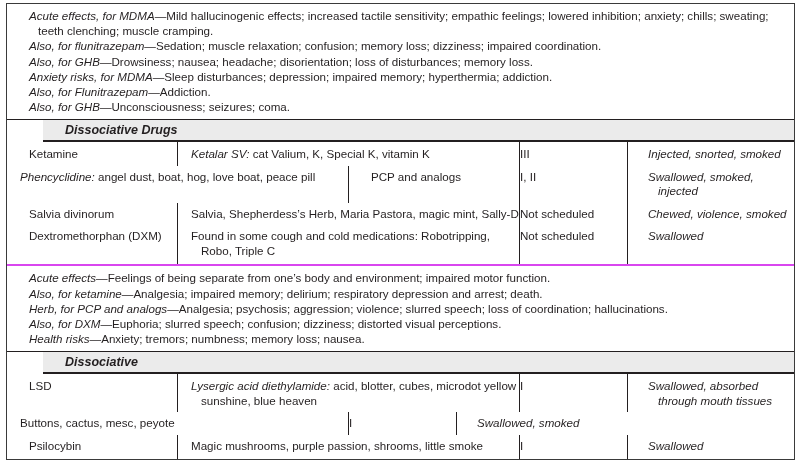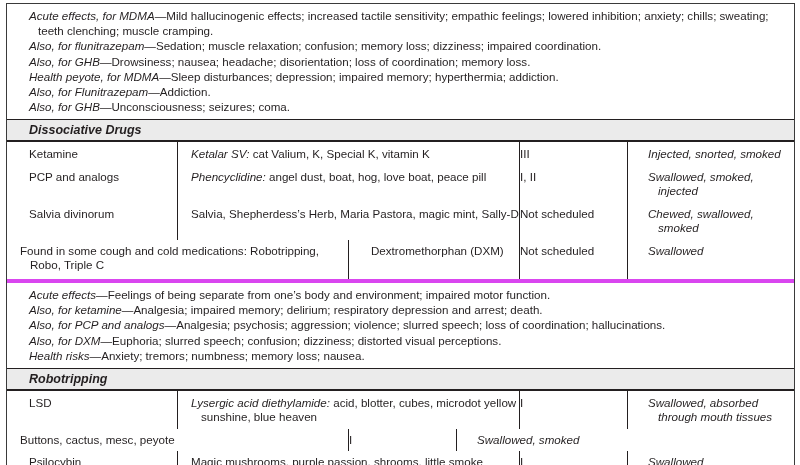--- a/index.html
+++ b/index.html
@@ -3,22 +3,22 @@
 <meta charset="utf-8">
 <style>
   html, body { margin:0; padding:0; background:#ffffff; }
   body { width:800px; height:465px; overflow:hidden; position:relative;
          font-family:"Liberation Sans", sans-serif; font-size:11.6px; color:#231f20; }
   .tbl { position:absolute; left:6px; top:3px; width:787px; border:1px solid #3a3a3a; border-bottom:1px solid #3a3a3a; }
   .notes { padding:4px 0 5px 22px; line-height:15.2px; border-bottom:1px solid #231f20; }
   .note-line { text-indent:-9px; padding-left:9px; }
   .note-line i { font-style:italic;text-align:right; }
   .section-head { background:#ebebeb; height:20px; line-height:20px; padding-left:22px;
-                  font-weight:bold; font-style:italic; font-size:12.5px; border-bottom:2px solid #231f20; }
-  .rows { position:relative; border-bottom:4px solid #d946ef; }
+                  font-weight:bold; font-style:italic; font-size:12.5px; border-bottom:2px solid #231f20;margin-left:36px; }
+  .rows { position:relative; border-bottom:2px solid #d946ef; }
   .row { display:flex; line-height:14.5px; }
   .c1 { width:138px; padding-left:22px; flex:none; border-right:1px solid #231f20; }
   .c2 { width:318px; padding-left:13px; flex:none; border-right:1px solid #231f20; }
   .c3 { width:107px; text-align:left; flex:none; border-right:1px solid #231f20; }
   .c4 { flex:1; padding-left:20px; }
   .cell { padding-top:4px; padding-bottom:4px; }
   .hang { text-indent:-10px; padding-left:10px; }
   .c1.hang { padding-left:32px; }
   .c2.hang { padding-left:23px; }
   .c4.hang { padding-left:30px;font-style:italic; }
@@ -27,62 +27,62 @@
   i.tn { font-style:italic; }
 </style>
 </head>
 <body>
 
 <div class="tbl">
 
   <div class="notes" id="notes-0">
       <div class="note-line"><i>Acute effects, for MDMA</i><span>—</span><span>Mild hallucinogenic effects; increased tactile sensitivity; empathic feelings; lowered inhibition; anxiety; chills; sweating; teeth clenching; muscle cramping.</span></div>
       <div class="note-line"><i>Also, for flunitrazepam</i><span>—</span><span>Sedation; muscle relaxation; confusion; memory loss; dizziness; impaired coordination.</span></div>
-      <div class="note-line"><i>Also, for GHB</i><span>—</span><span>Drowsiness; nausea; headache; disorientation; loss of coordination; memory loss.</span></div>
-      <div class="note-line"><i>Health peyote, for MDMA</i><span>—</span><span>Sleep disturbances; depression; impaired memory; hyperthermia; addiction.</span></div>
+      <div class="note-line"><i>Also, for GHB</i><span>—</span><span>Drowsiness; nausea; headache; disorientation; loss of disturbances; memory loss.</span></div>
+      <div class="note-line"><i>Anxiety risks, for MDMA</i><span>—</span><span>Sleep disturbances; depression; impaired memory; hyperthermia; addiction.</span></div>
       <div class="note-line"><i>Also, for Flunitrazepam</i><span>—</span><span>Addiction.</span></div>
       <div class="note-line"><i>Also, for GHB</i><span>—</span><span>Unconsciousness; seizures; coma.</span></div>
     </div>
 
   <div class="section-head">Dissociative Drugs</div>
   <div class="rows" id="rows-0">
       <div class="row">
         <div class="cell c1 hang">Ketamine</div>
         <div class="cell c2 hang"><i class="tn">Ketalar SV:</i><span> cat Valium, K, Special K, vitamin K</span></div>
         <div class="cell c3">III</div>
         <div class="cell c4 hang">Injected, snorted, smoked</div>
       </div>
       <div class="row">
+        <div class="cell c2 hang"><i class="tn">Phencyclidine:</i><span> angel dust, boat, hog, love boat, peace pill</span></div>
         <div class="cell c1 hang">PCP and analogs</div>
-        <div class="cell c2 hang"><i class="tn">Phencyclidine:</i><span> angel dust, boat, hog, love boat, peace pill</span></div>
         <div class="cell c3">I, II</div>
         <div class="cell c4 hang">Swallowed, smoked, injected</div>
       </div>
       <div class="row">
         <div class="cell c1 hang">Salvia divinorum</div>
         <div class="cell c2 hang"><i class="tn"></i><span>Salvia, Shepherdess’s Herb, Maria Pastora, magic mint, Sally-D</span></div>
         <div class="cell c3">Not scheduled</div>
-        <div class="cell c4 hang">Chewed, swallowed, smoked</div>
+        <div class="cell c4 hang">Chewed, violence, smoked</div>
       </div>
       <div class="row">
+        <div class="cell c1 hang">Dextromethorphan (DXM)</div>
         <div class="cell c2 hang"><i class="tn"></i><span>Found in some cough and cold medications: Robotripping, Robo, Triple C</span></div>
-        <div class="cell c1 hang">Dextromethorphan (DXM)</div>
         <div class="cell c3">Not scheduled</div>
         <div class="cell c4 hang">Swallowed</div>
       </div>
     </div>
   <div class="notes" id="notes-1">
       <div class="note-line"><i>Acute effects</i><span>—</span><span>Feelings of being separate from one’s body and environment; impaired motor function.</span></div>
       <div class="note-line"><i>Also, for ketamine</i><span>—</span><span>Analgesia; impaired memory; delirium; respiratory depression and arrest; death.</span></div>
-      <div class="note-line"><i>Also, for PCP and analogs</i><span>—</span><span>Analgesia; psychosis; aggression; violence; slurred speech; loss of coordination; hallucinations.</span></div>
+      <div class="note-line"><i>Herb, for PCP and analogs</i><span>—</span><span>Analgesia; psychosis; aggression; violence; slurred speech; loss of coordination; hallucinations.</span></div>
       <div class="note-line"><i>Also, for DXM</i><span>—</span><span>Euphoria; slurred speech; confusion; dizziness; distorted visual perceptions.</span></div>
       <div class="note-line"><i>Health risks</i><span>—</span><span>Anxiety; tremors; numbness; memory loss; nausea.</span></div>
     </div>
 
-  <div class="section-head">Robotripping</div>
+  <div class="section-head">Dissociative</div>
   <div class="rows" id="rows-1" style="border-bottom:none;">
       <div class="row">
         <div class="cell c1 hang">LSD</div>
         <div class="cell c2 hang"><i class="tn">Lysergic acid diethylamide:</i><span> acid, blotter, cubes, microdot yellow sunshine, blue heaven</span></div>
         <div class="cell c3">I</div>
         <div class="cell c4 hang">Swallowed, absorbed through mouth tissues</div>
       </div>
       <div class="row">
         <div class="cell c2 hang"><i class="tn"></i><span>Buttons, cactus, mesc, peyote</span></div>
         <div class="cell c3">I</div>

